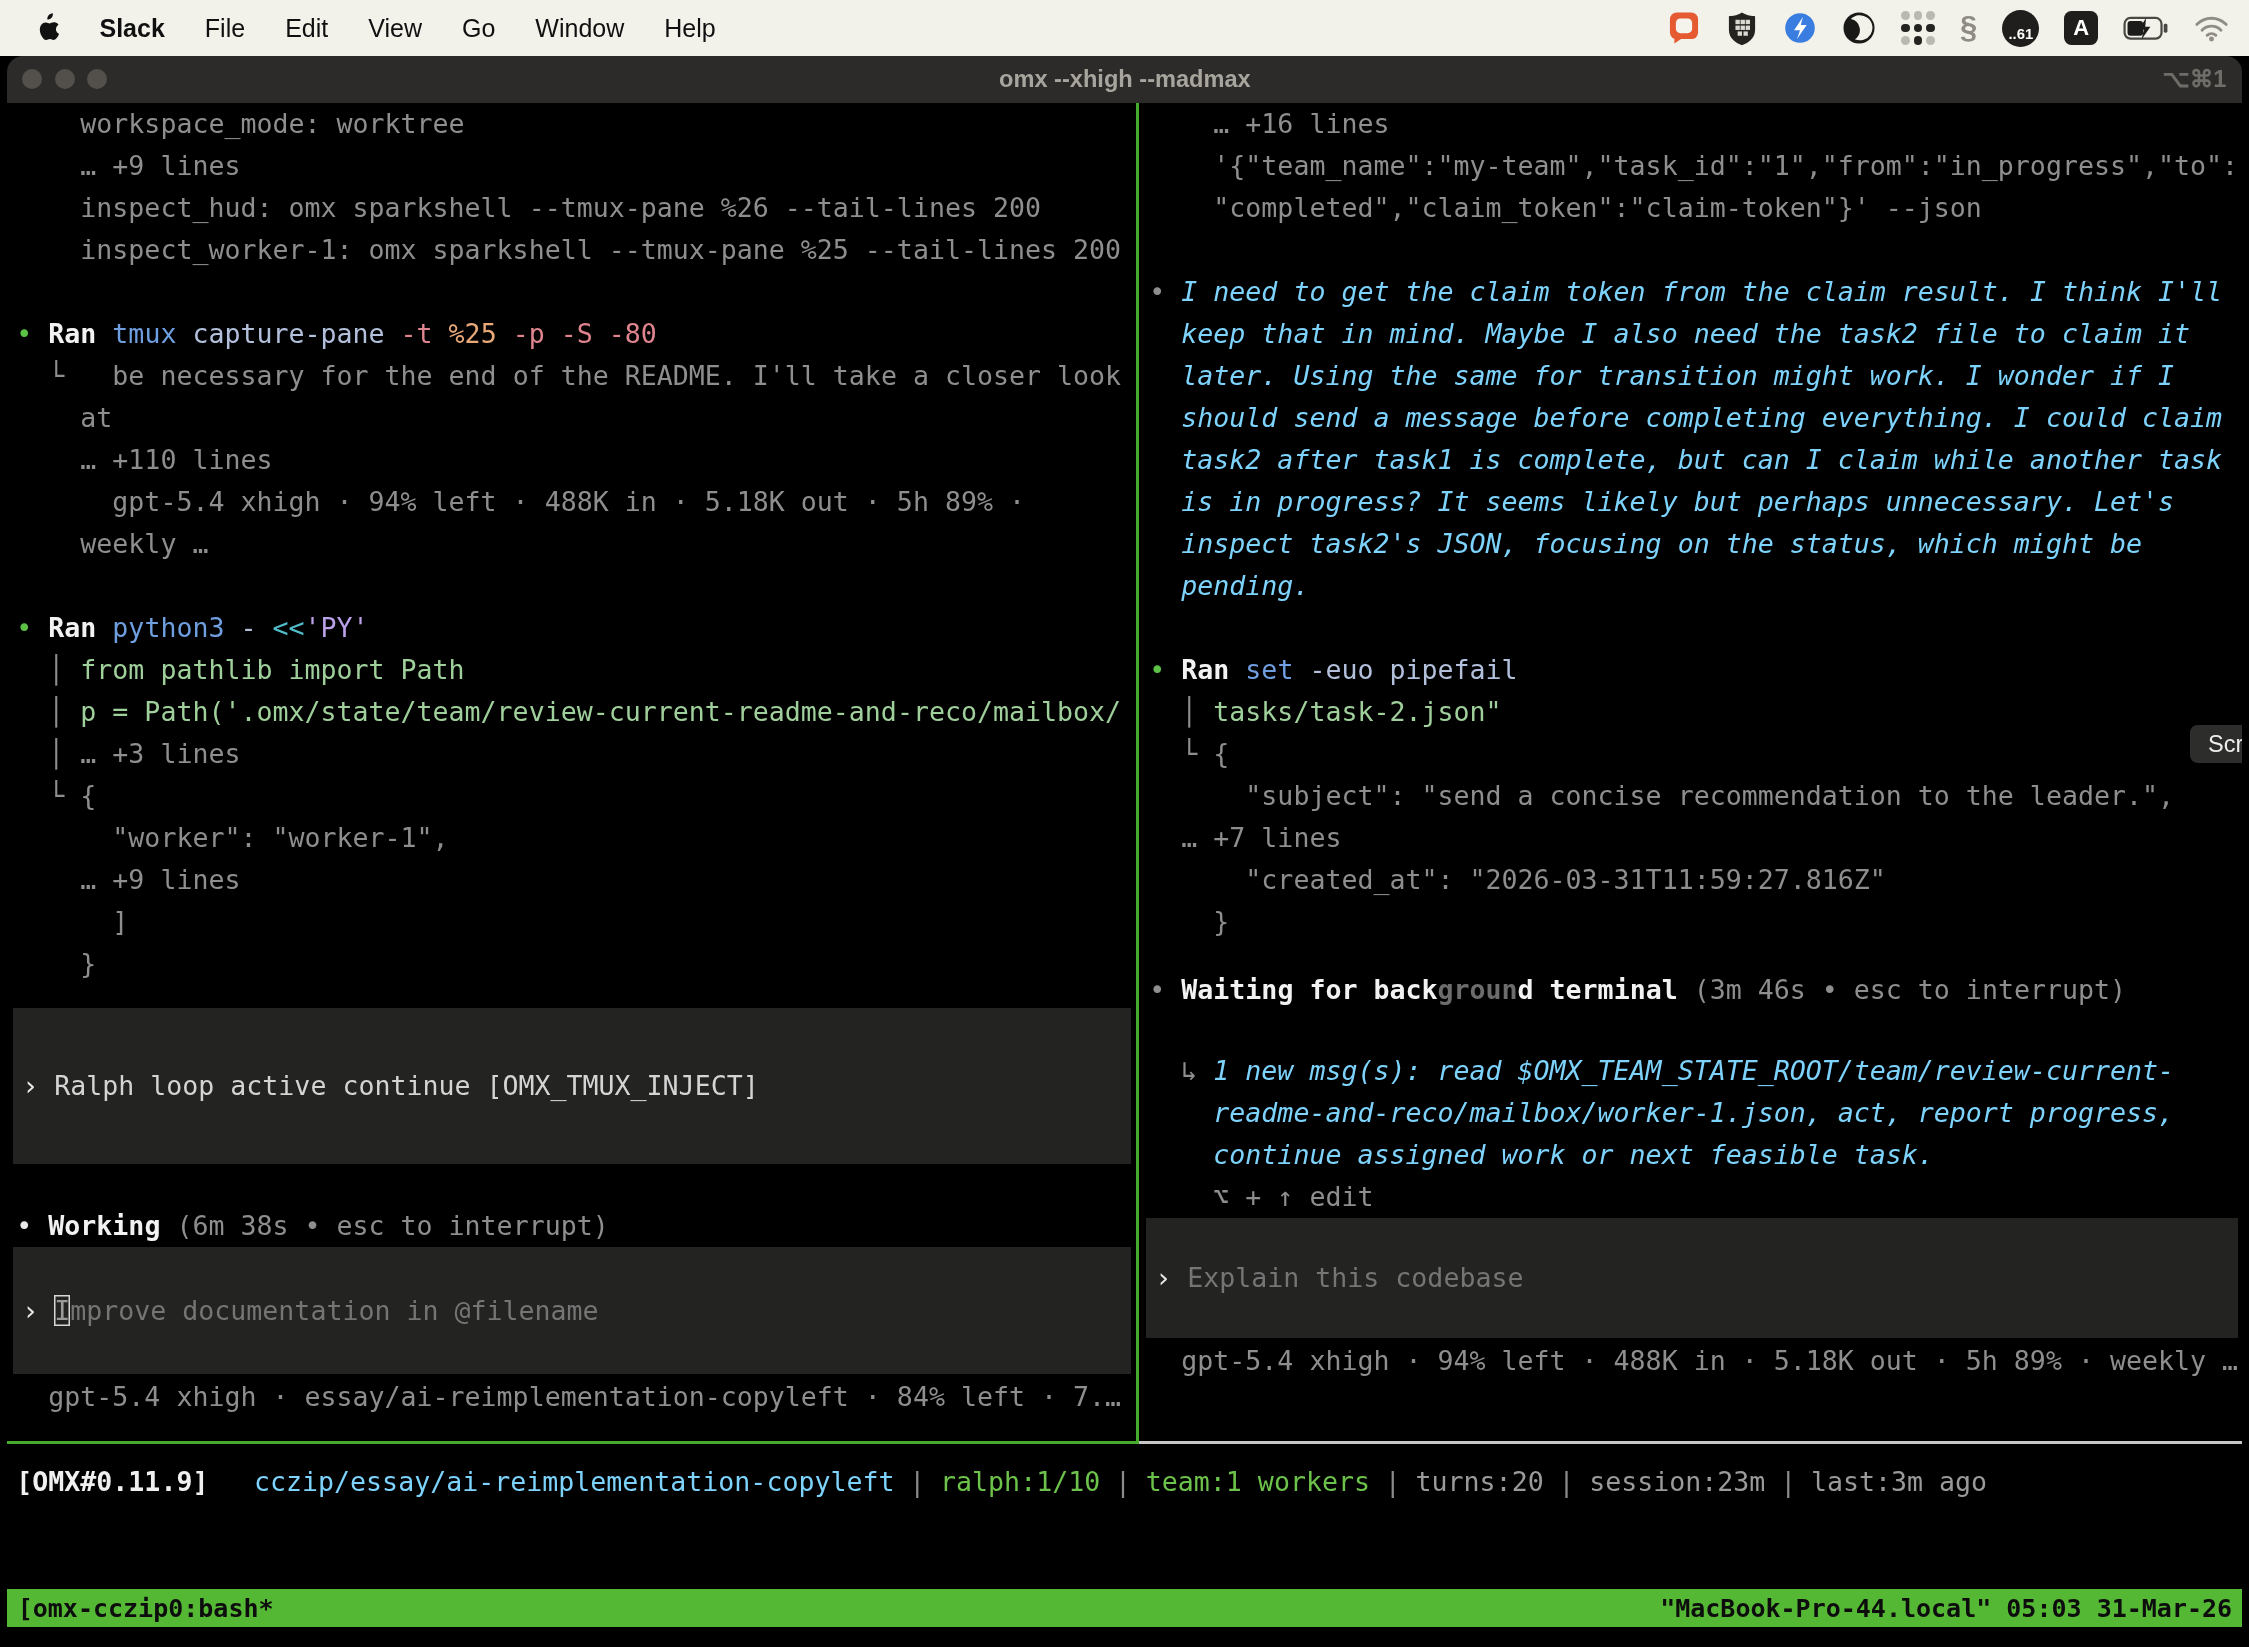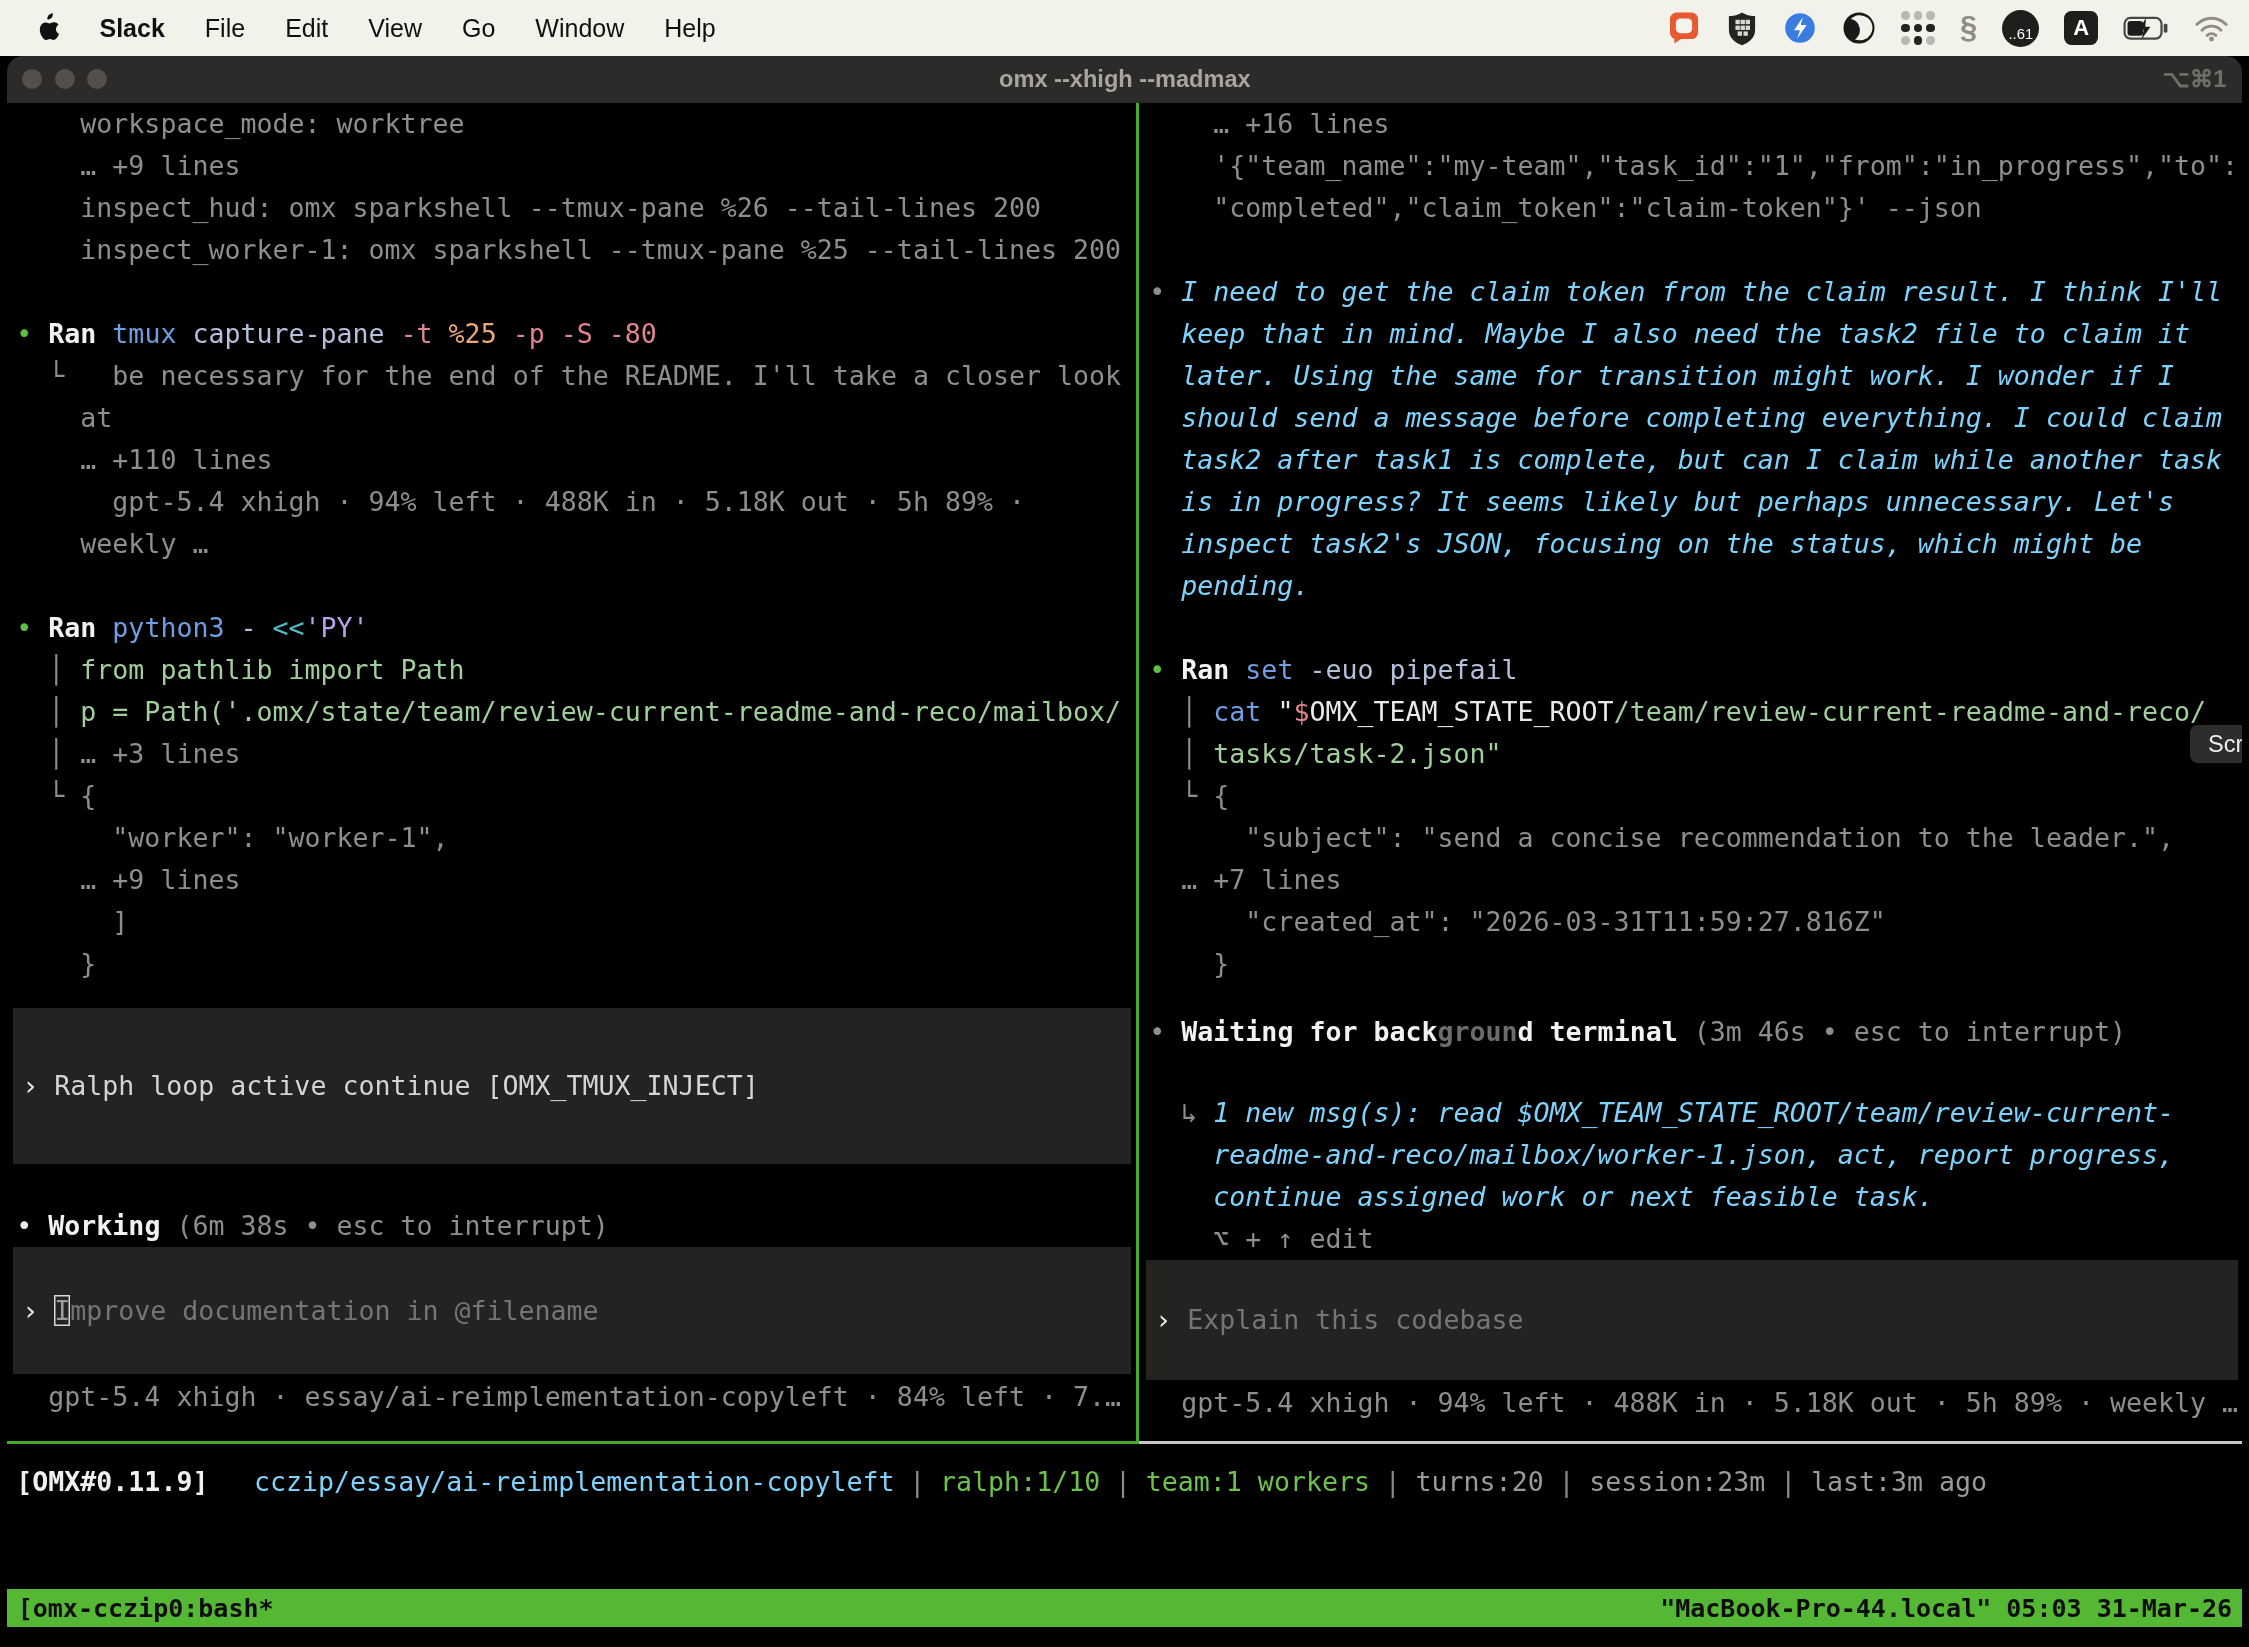--- a/index.html
+++ b/index.html
@@ -10,21 +10,21 @@
   .menubar{position:absolute;top:0;left:0;width:2250px;height:56px;background:#f2f1ea;
            display:flex;align-items:center;box-sizing:border-box;padding:0 20.7px;z-index:5;}
   .menu-left{display:flex;align-items:center;}
   .apple-wrap{padding:0 19px 0 14.8px;display:flex;align-items:center;}
   .menu-item{font-size:25px;color:#101010;padding:0 20px;white-space:nowrap;}
   .app-name{font-weight:700;}
   .menu-right{margin-left:auto;display:flex;align-items:center;gap:25px;}
   .sicon{display:flex;align-items:center;justify-content:center;}
   .icon-chat{width:34px;height:34px;}
   .icon-badge61{width:37px;height:37px;border-radius:50%;background:#1f1e1c;color:#fff;
-                font-size:14.8px;font-weight:400;display:flex;align-items:flex-end;justify-content:center;
+                font-size:14.8px;font-weight:700;display:flex;align-items:flex-end;justify-content:center;
                 padding-bottom:4.4px;box-sizing:border-box;}
   .icon-a{width:34px;height:34px;border-radius:7.4px;background:#1f1e1c;color:#fff;
           font-size:22px;font-weight:700;display:flex;align-items:center;justify-content:center;}
   .icon-hook{font-size:31px;color:#8e8c85;font-weight:600;}
   .dots-grid{display:grid;grid-template-columns:repeat(3,8.9px);grid-template-rows:repeat(3,8.9px);gap:3.7px;}
   .dots-grid i{width:8.9px;height:8.9px;border-radius:50%;display:block;}
 
   
   .window{position:absolute;left:7.4px;top:56px;width:2235px;height:1581px;background:#000;
           border-radius:16px 16px 11.8px 11.8px;overflow:hidden;
@@ -237,21 +237,20 @@
       <div class="t-line "><span class="c-dim">• </span><span class="c-ital">I need to get the claim token from the claim result. I think I'll</span></div>
       <div class="t-line "><span class="c-ital">  keep that in mind. Maybe I also need the task2 file to claim it</span></div>
       <div class="t-line "><span class="c-ital">  later. Using the same for transition might work. I wonder if I</span></div>
       <div class="t-line "><span class="c-ital">  should send a message before completing everything. I could claim</span></div>
       <div class="t-line "><span class="c-ital">  task2 after task1 is complete, but can I claim while another task</span></div>
       <div class="t-line "><span class="c-ital">  is in progress? It seems likely but perhaps unnecessary. Let's</span></div>
       <div class="t-line "><span class="c-ital">  inspect task2's JSON, focusing on the status, which might be</span></div>
       <div class="t-line "><span class="c-ital">  pending.</span></div>
       <div class="t-blank"></div>
       <div class="t-line "><span class="c-bullet">• </span><span class="c-boldwhite">Ran </span><span class="c-blue">set </span><span class="c-peri">-euo pipefail</span></div>
-      <div class="t-line "><span class="c-frame">  │ </span><span class="c-blue">cat </span><span class="c-white">"</span><span class="c-pink">$</span><span class="c-white">OMX_TEAM_STATE_ROOT</span><span class="c-code">/team/review-current-readme-and-reco/</span></div>
       <div class="t-line "><span class="c-frame">  │ </span><span class="c-code">tasks/task-2.json"</span></div>
       <div class="t-line "><span class="c-frame">  └ </span><span class="c-dim">{</span></div>
       <div class="t-line "><span class="c-dim">      "subject": "send a concise recommendation to the leader.",</span></div>
       <div class="t-line "><span class="c-dim">  … +7 lines</span></div>
       <div class="t-line "><span class="c-dim">      "created_at": "2026-03-31T11:59:27.816Z"</span></div>
       <div class="t-line "><span class="c-dim">    }</span></div>
       <div class="t-line waiting-line"><span class="c-dim">• </span><span class="c-boldwhite">Waiting for back</span><span class="c-bolddim">groun</span><span class="c-boldwhite">d terminal </span><span class="c-dim">(3m 46s • esc to interrupt)</span></div>
       <div class="t-line "><span class="c-dim">  ↳ </span><span class="c-ital">1 new msg(s): read $OMX_TEAM_STATE_ROOT/team/review-current-</span></div>
       <div class="t-line "><span class="c-ital">    readme-and-reco/mailbox/worker-1.json, act, report progress,</span></div>
       <div class="t-line "><span class="c-ital">    continue assigned work or next feasible task.</span></div>

